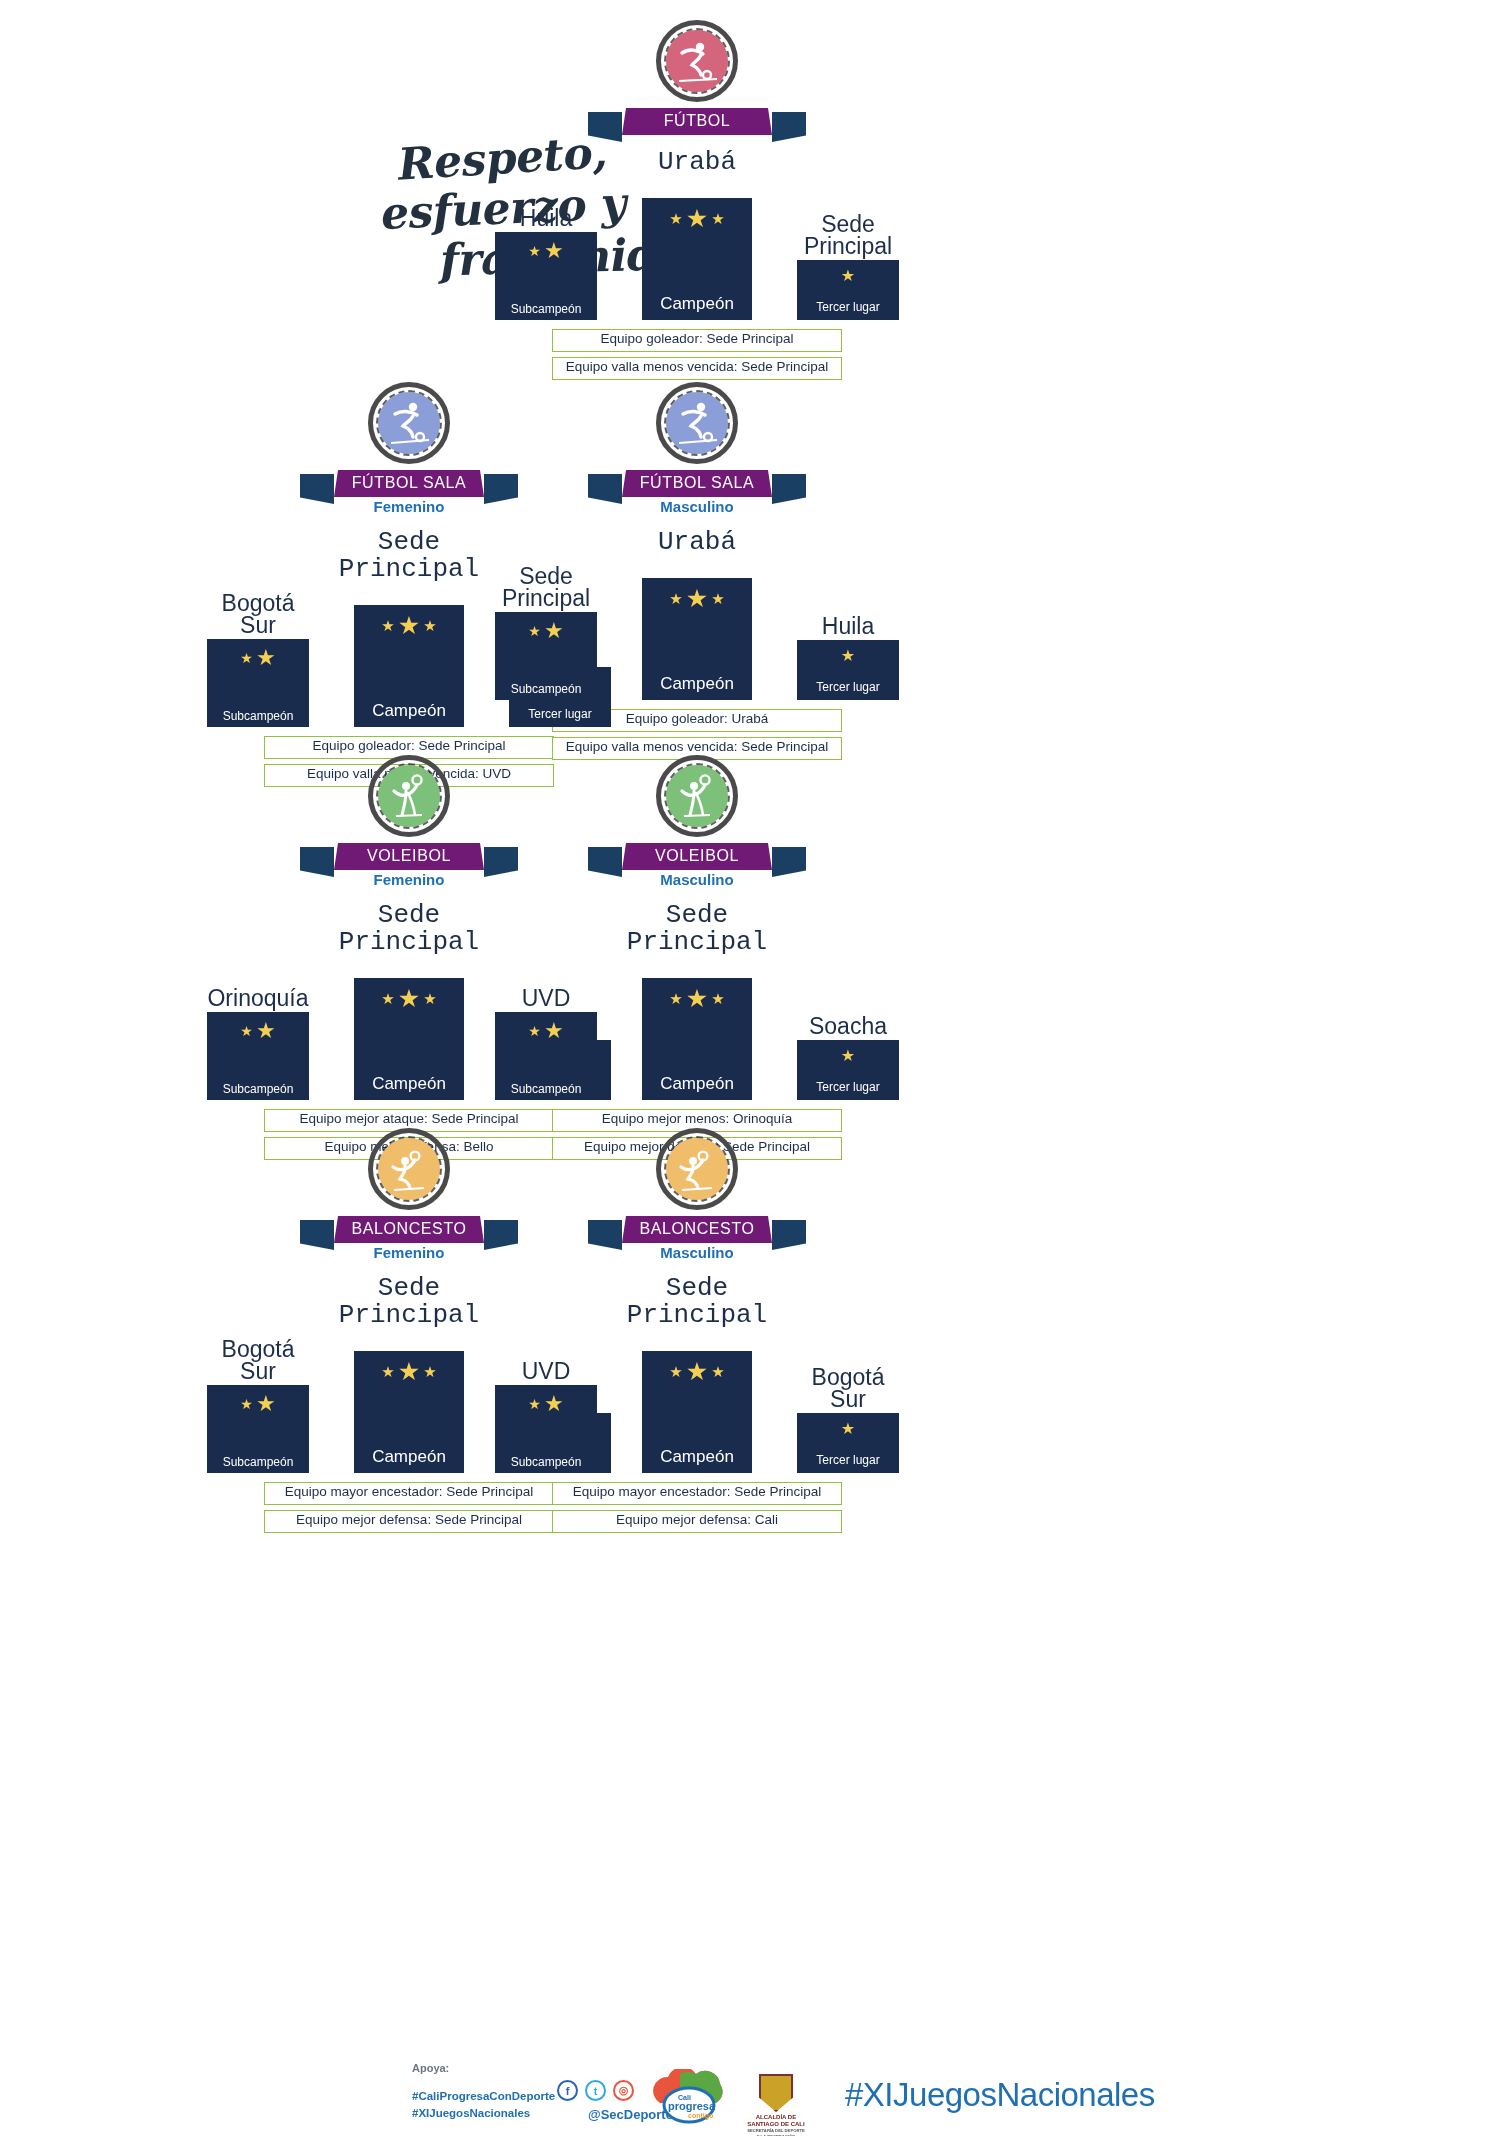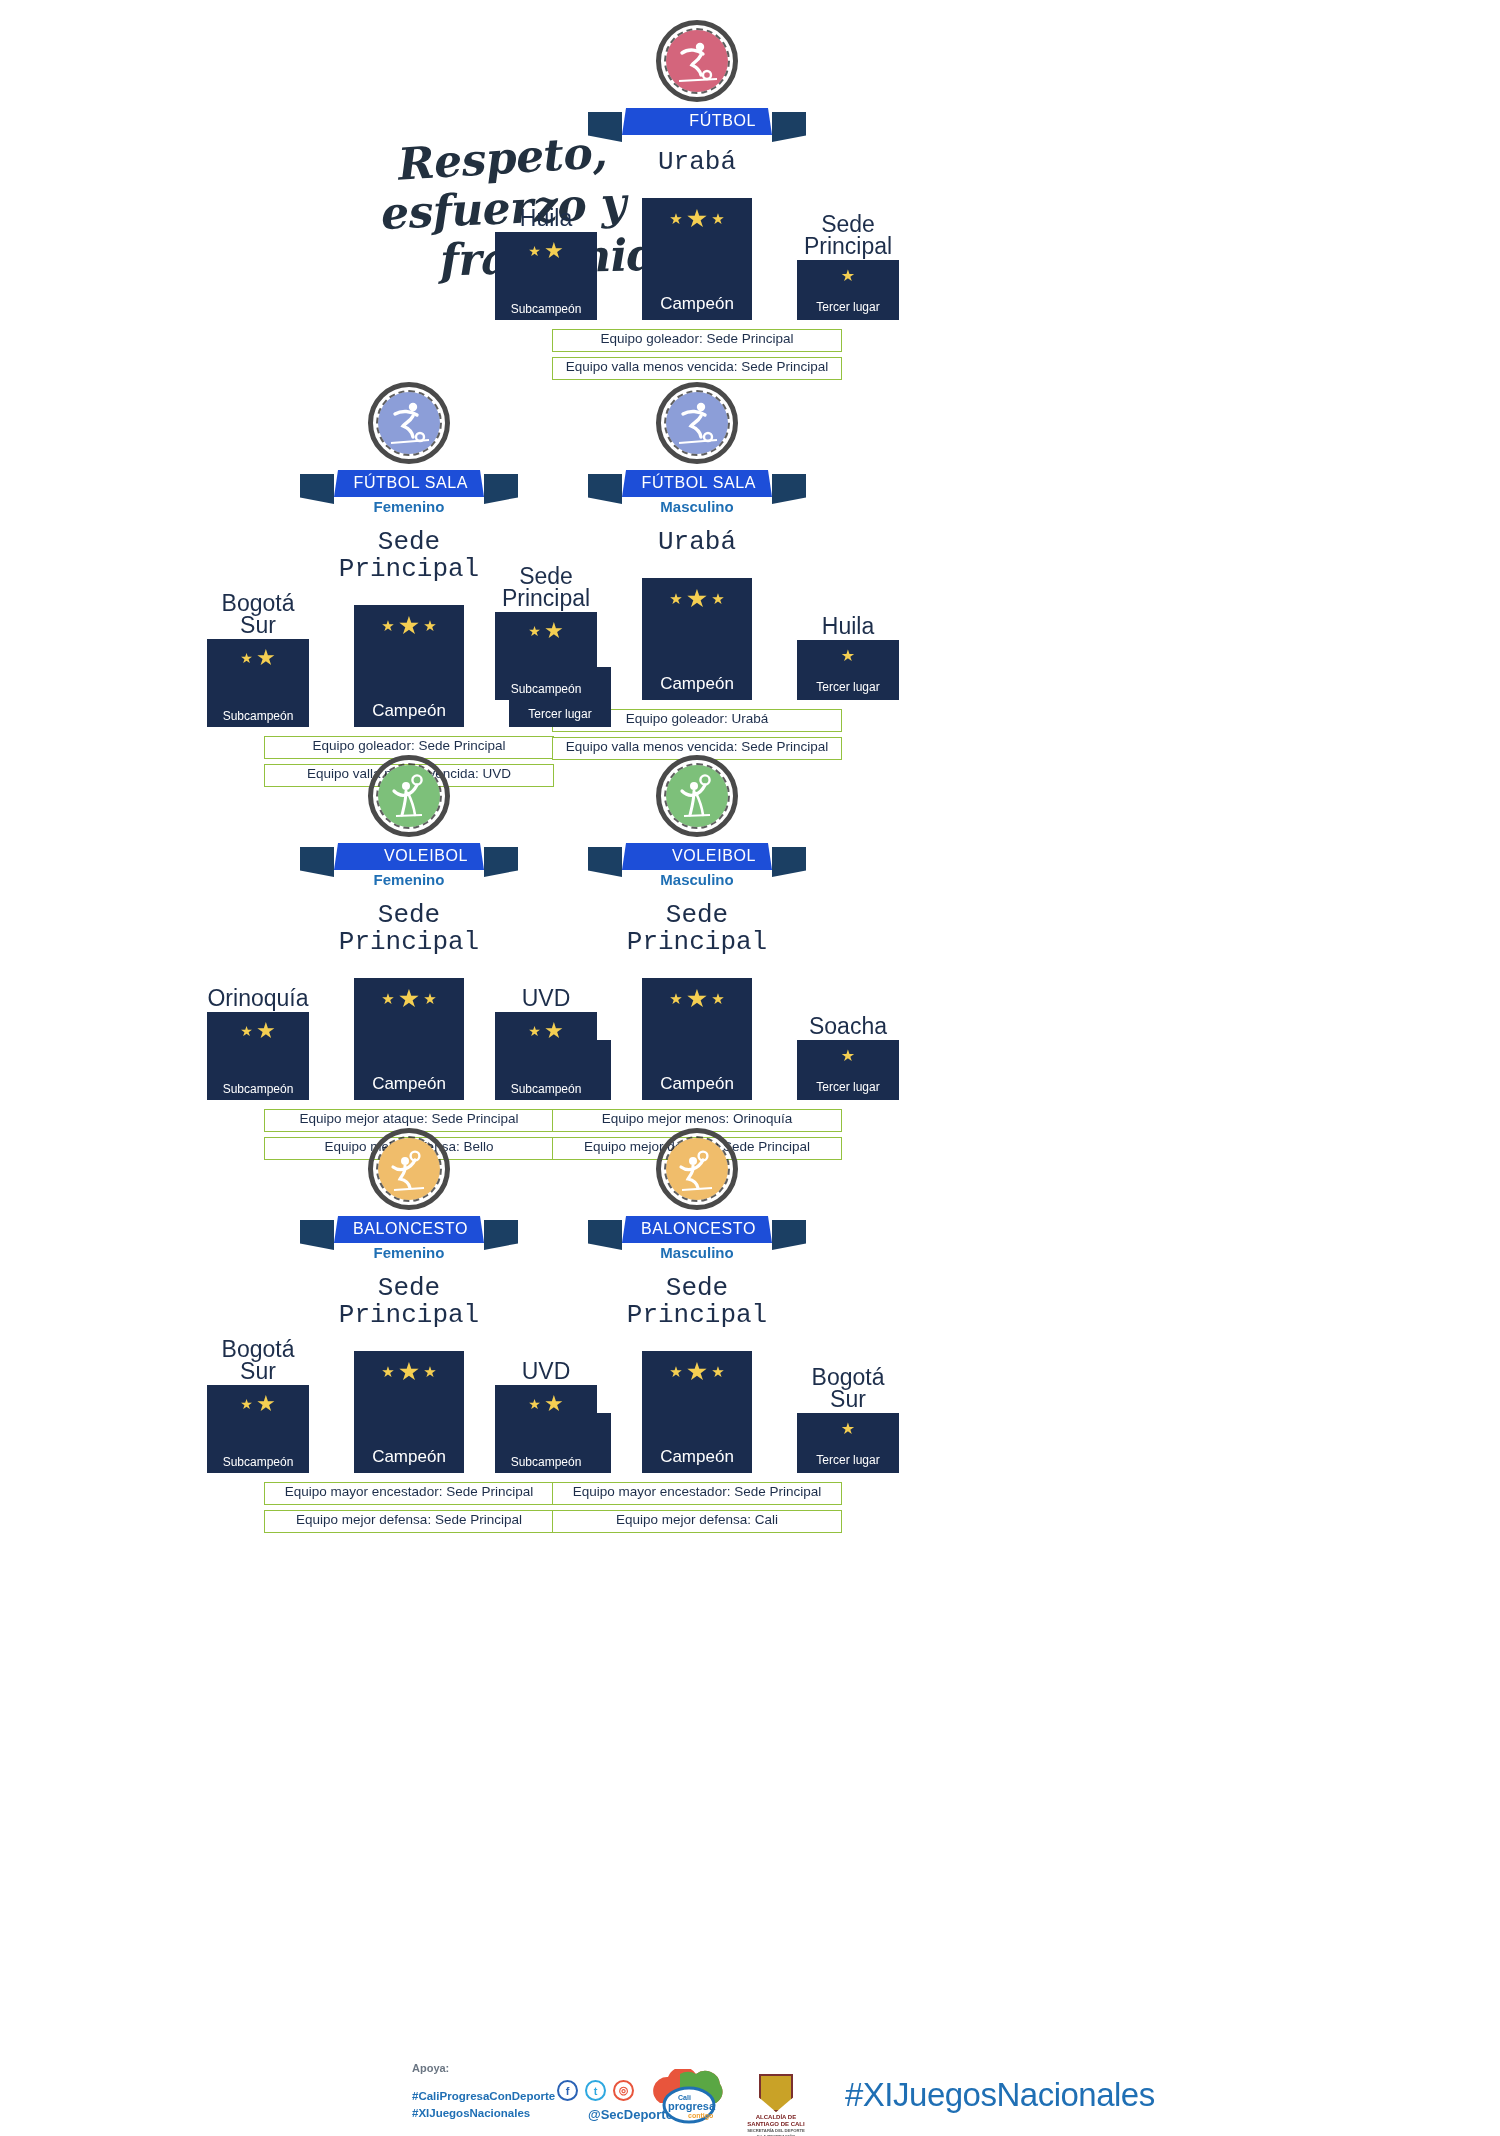--- a/index.html
+++ b/index.html
@@ -59,25 +59,25 @@
     position:absolute; top:4px; left:50%; transform:translateX(-50%);
     width:218px; height:30px;
   }
   .tail{
     position:absolute; top:0; width:34px; height:30px; background:#1b3f63;
   }
   .tail.l{ left:0; clip-path:polygon(0 0,100% 0,100% 100%,0 78%); }
   .tail.r{ right:0; clip-path:polygon(0 0,100% 0,100% 78%,0 100%); }
   .ribbon-main{
     position:relative; z-index:2;
-    background:#1d4ed8;
+    background:#701a75;
     color:#ffffff;
     min-width:150px;
     padding:4px 16px 5px;
-    text-align:right;
+    text-align:center;
     font-size:16px;
     letter-spacing:.6px;
     clip-path:polygon(4px 0,calc(100% - 4px) 0,100% 100%,0 100%);
   }
   .ribbon-sub{
     margin-top:1px;
     text-align:center;
     color:#1f6fb4;
     font-weight:bold;
     font-size:15px;

